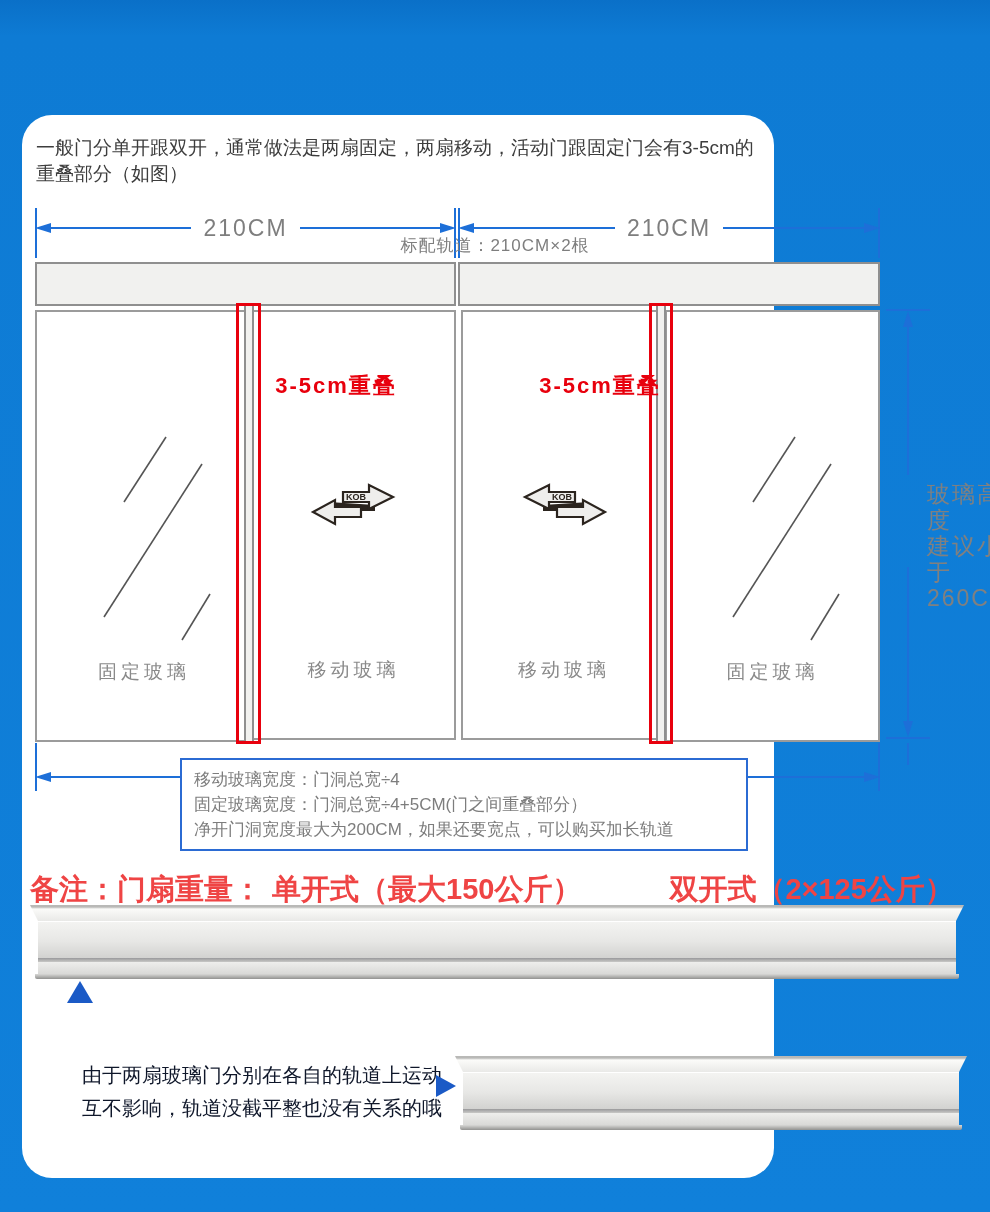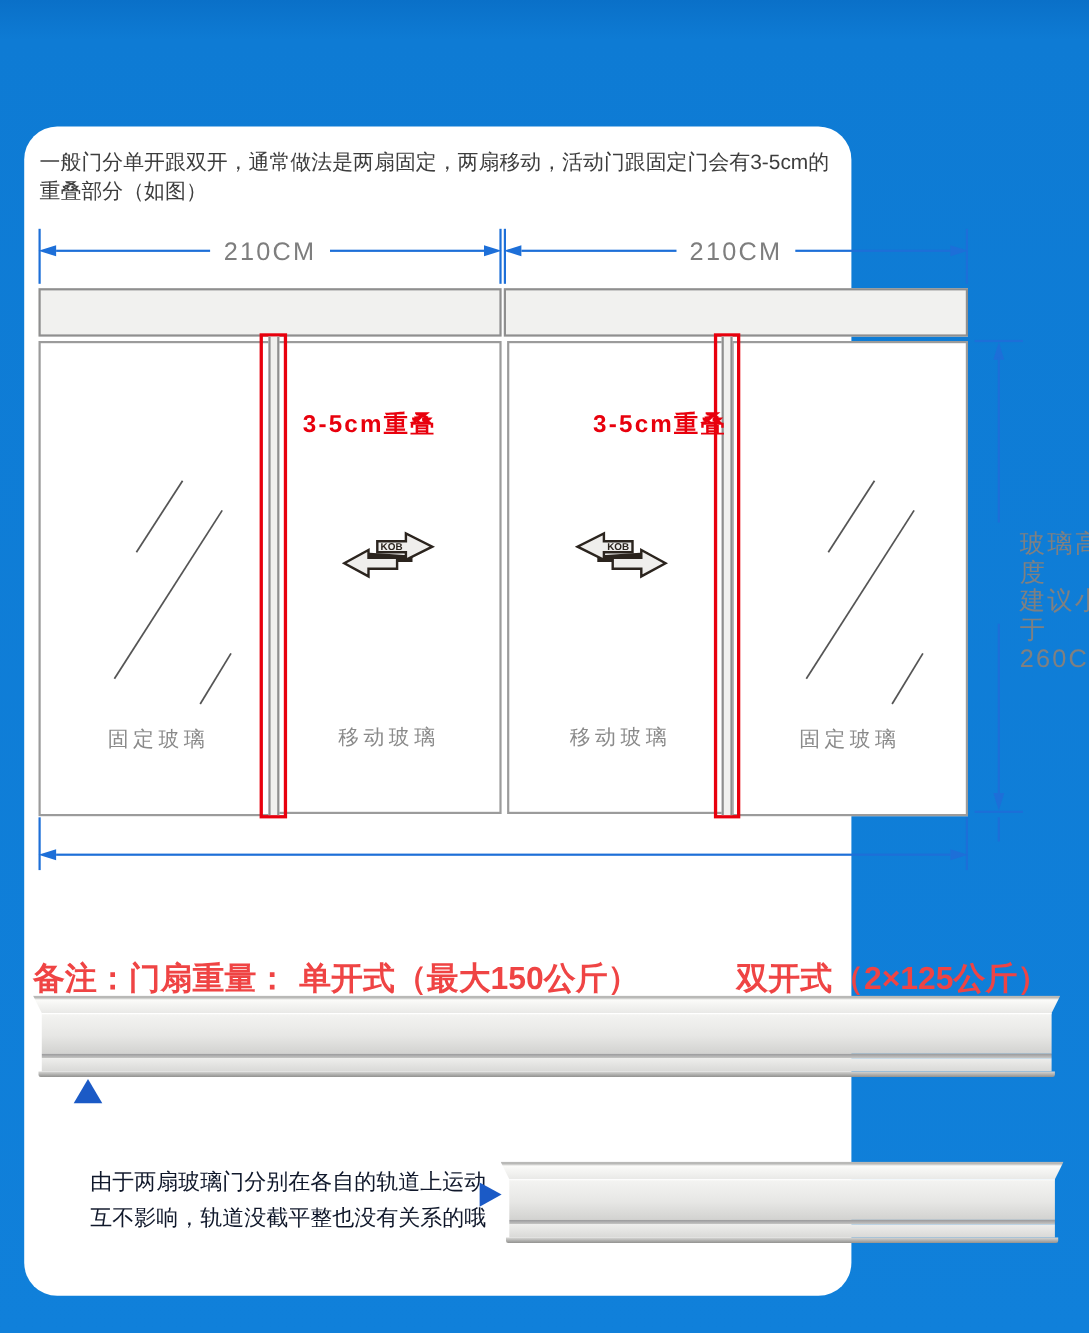--- a/index.html
+++ b/index.html
@@ -87,20 +87,21 @@
     </div>
 
     <div class="dim-row" style="left:436px;top:100px;width:422px;">
       <div class="ah-l"></div>
       <div class="dim-seg"></div>
       <div class="dim-label">210CM</div>
       <div class="dim-seg"></div>
       <div class="ah-r"></div>
     </div>
 
+    <div class="track-spec">标配轨道：210CM×2根</div>
 
     <div class="toptrack" style="left:13px;top:147px;width:421px;"></div>
     <div class="toptrack" style="left:436px;top:147px;width:422px;"></div>
 
     <div class="panel" style="left:13px;top:195px;width:218px;height:432px;">
       <svg class="shine" width="150" height="250" viewBox="0 0 150 250">
         <line x1="40" y1="100" x2="82" y2="35" stroke="#555555" stroke-width="1.6"></line>
         <line x1="20" y1="215" x2="118" y2="62" stroke="#555555" stroke-width="1.6"></line>
         <line x1="98" y1="238" x2="126" y2="192" stroke="#555555" stroke-width="1.6"></line>
       </svg>
@@ -161,20 +162,25 @@
     <div class="vseg" style="left:885px;top:628px;height:22px;"></div>
 
     <div class="ext" style="left:13px;top:628px;height:48px;"></div>
     <div class="ext" style="left:856px;top:628px;height:48px;"></div>
     <div class="dim-row" style="left:13px;top:649px;width:845px;">
       <div class="ah-l"></div>
       <div class="dim-seg"></div>
       <div class="ah-r"></div>
     </div>
 
+    <div class="info-box">
+      <div>移动玻璃宽度：门洞总宽÷4</div>
+      <div>固定玻璃宽度：门洞总宽÷4+5CM(门之间重叠部分）</div>
+      <div>净开门洞宽度最大为200CM，如果还要宽点，可以购买加长轨道</div>
+    </div>
 
     <div class="remark">
       <span>备注：门扇重量：</span><span class="gap1">单开式（最大150公斤）</span><span class="gap2">双开式（2×125公斤）</span>
     </div>
 
     <div class="track" style="left:8px;top:790px;width:934px;">
       <div class="tk-crown"></div>
       <div class="tk-body"></div>
       <div class="tk-groove"></div>
       <div class="tk-lower"></div>

